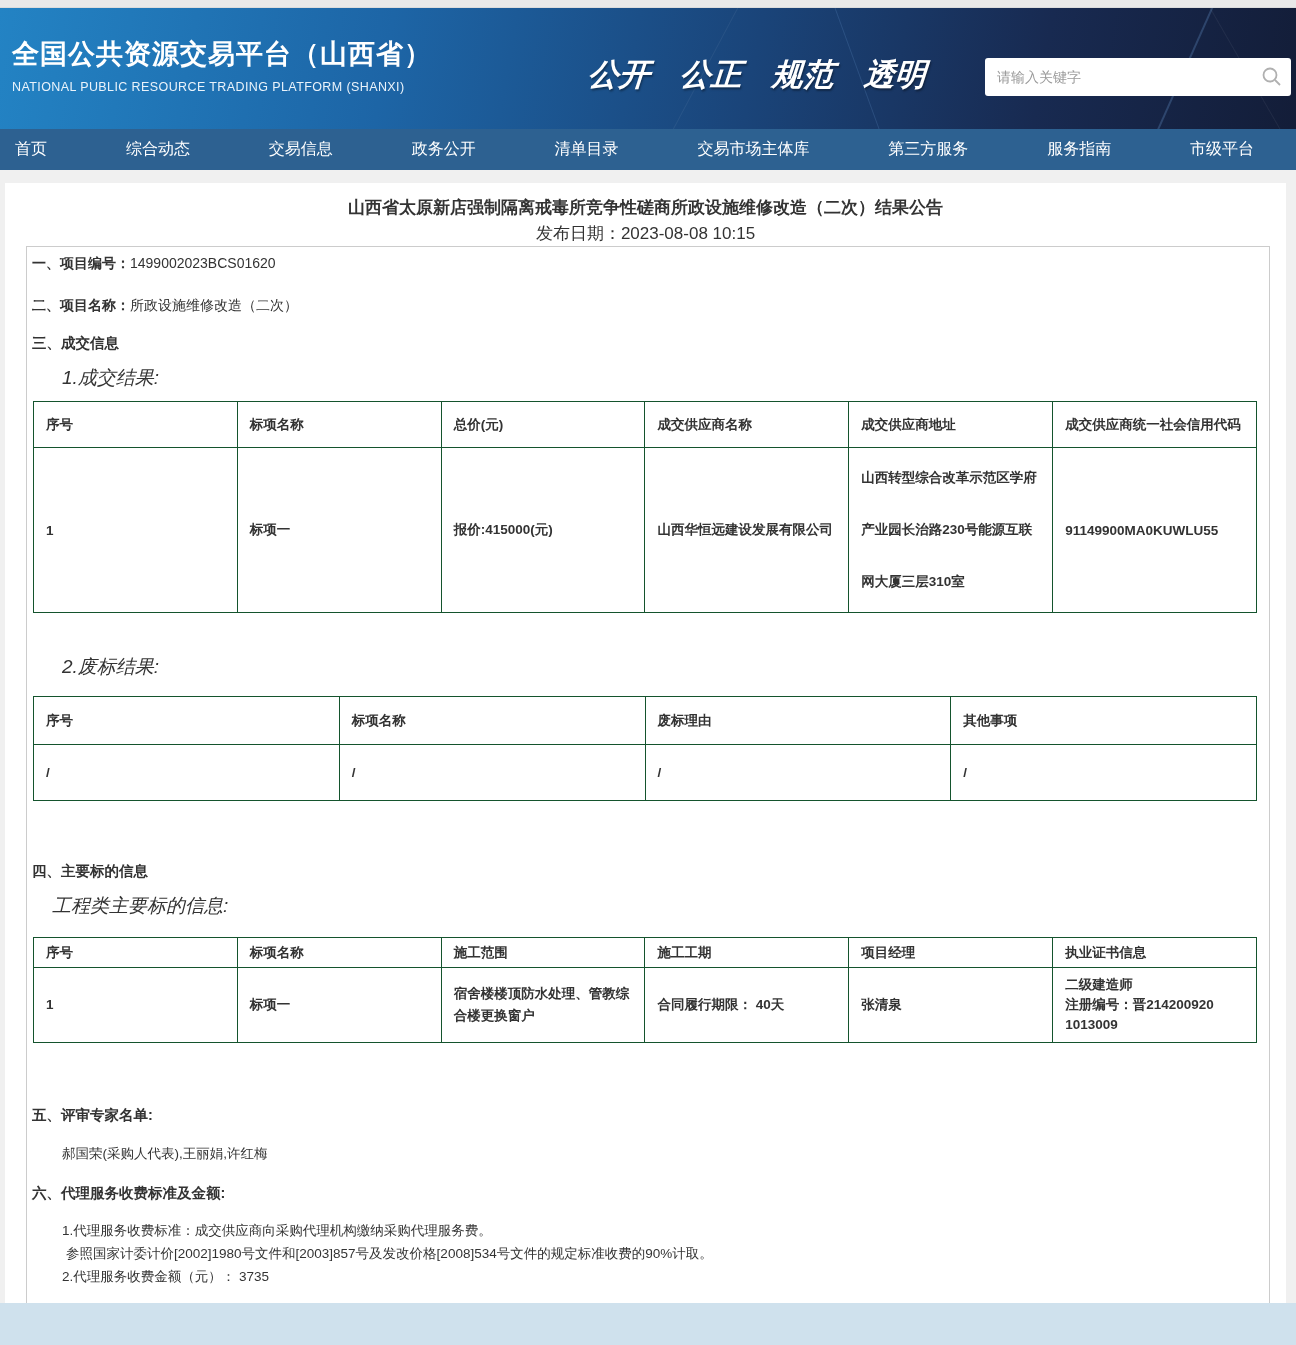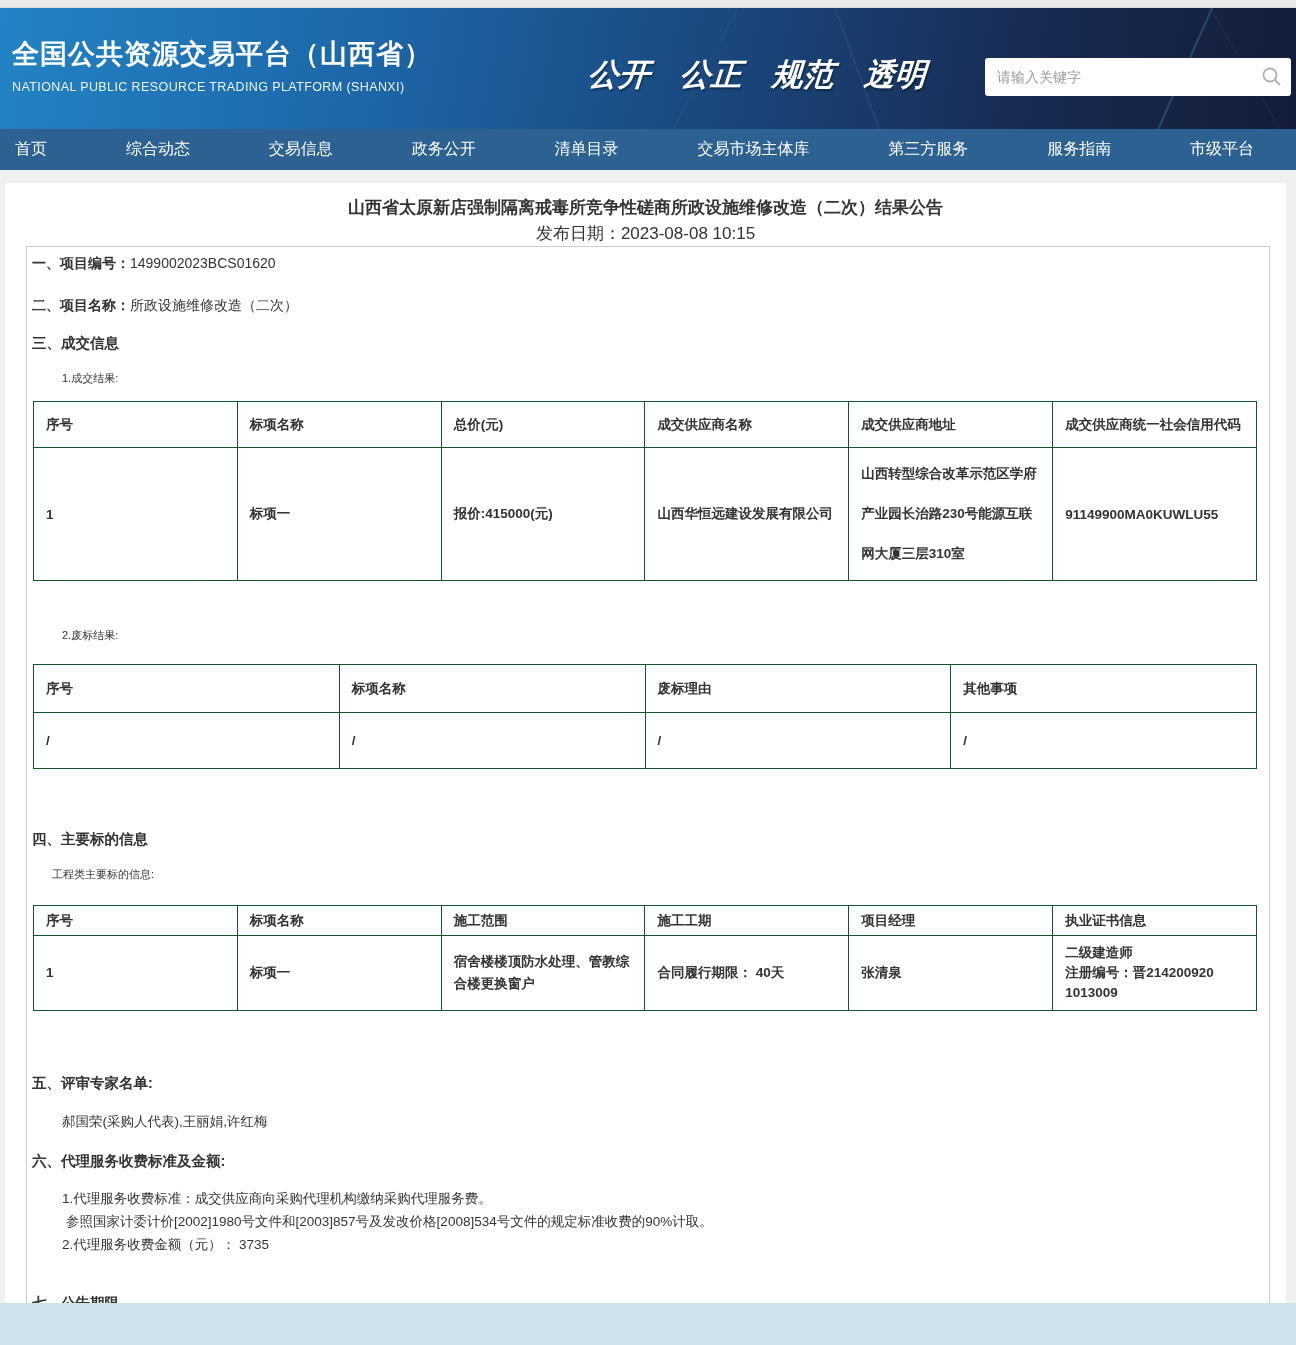--- a/index.html
+++ b/index.html
@@ -43,42 +43,42 @@
   .doc-title { text-align:center; font-size:17px; font-weight:bold; color:#333; line-height:22px; }
   .doc-date { text-align:center; font-size:17px; color:#333; margin-top:6px; line-height:17px; }
   .docbox { margin:4px 16px 0 21px; border:1px solid #ccc; padding:0 8px 30px 5px; min-height:1100px; }
 
   .lbl { font-weight:bold; }
   .sec-p { font-size:14px; line-height:20px; }
   .p1 { margin-top:6px; }
   .p2 { margin-top:22px; }
   .sec-h { font-size:14.5px; font-weight:bold; line-height:20px; }
   .h3m { margin-top:18px; }
-  .sub { font-size:11px; line-height:18px; margin-left:30px; }
+  .sub { font-size:19px; line-height:18px; margin-left:30px;font-style:italic; }
   .sub1 { margin-top:16px; }
   .sub2 { margin-top:45px; }
   .h4m { margin-top:60px; }
   .sub4 { margin-top:16px; margin-left:20px; }
   .h5m { margin-top:62px; }
   .experts { margin-top:20px; margin-left:30px; font-size:13.5px; line-height:18px; }
   .h6m { margin-top:20px; }
   .fee { margin-left:30px; font-size:13.5px; }
   .fee1 { margin-top:18px; line-height:20px; }
   .fee2 { margin-left:34px; line-height:26px; }
   .fee3 { line-height:20px; }
   .h7m { margin-top:38px; }
 
   table { border-collapse:collapse; table-layout:fixed; width:1224px; margin-top:14px; margin-left:1px;
     font-size:13.5px; color:#333; }
   th,td { border:1px solid #14532d; text-align:left; font-weight:bold;
     padding:4px 10px 4px 12px; vertical-align:middle; word-wrap:break-word; }
   .t-award { margin-top:14px; }
   .t-award th { height:46px; }
   .t-award td { height:133px; }
-  .t-award .lh40 { line-height:40px; }
+  .t-award .lh40 { line-height:52px; }
   .t-rej { margin-top:20px; }
   .t-rej th { height:48px; }
   .t-rej td { height:56px; }
   .t-proj { margin-top:22px; }
   .t-proj th { height:30px; }
   .t-proj td { height:75px; line-height:22px; }
   .t-proj .pre { white-space:pre-line; line-height:20px; }
 
   
   .footer { height:42px; background:#cfe1ed; }

